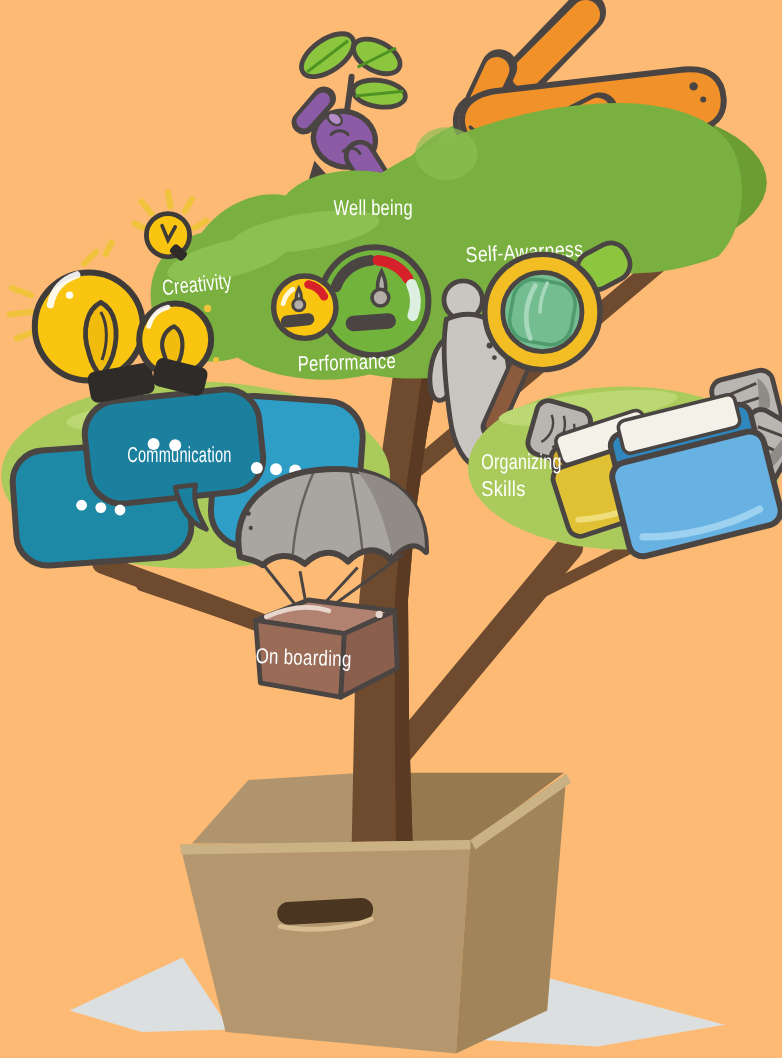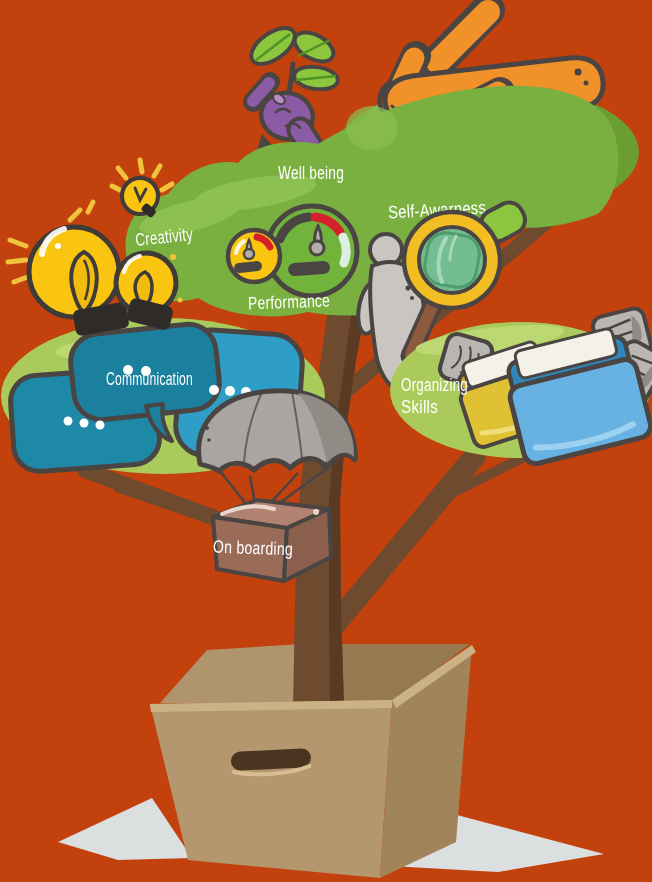--- a/index.html
+++ b/index.html
@@ -1,16 +1,16 @@
 <!DOCTYPE html>
 <html><head>
 <meta charset="utf-8">
 <style>
   html,body{margin:0;padding:0;background:#fff;}
-  .stage{position:relative;width:652px;height:882px;background:#c2410c;overflow:hidden;}
+  .stage{position:relative;width:652px;height:882px;background:#fdba74;overflow:hidden;}
   svg{display:block;}
   .lbl{fill:#ffffff;font-family:"Liberation Sans","DejaVu Sans",sans-serif;font-size:18px;font-weight:400;letter-spacing:.3px;}
 </style>
 </head>
 <body>
 
 <div class="stage">
 <svg width="652" height="882" viewBox="0 0 652 882" xmlns="http://www.w3.org/2000/svg">
 
   <g>

